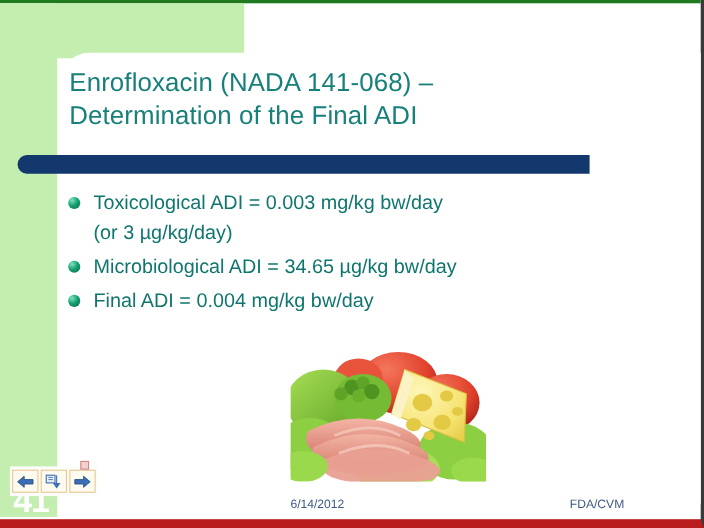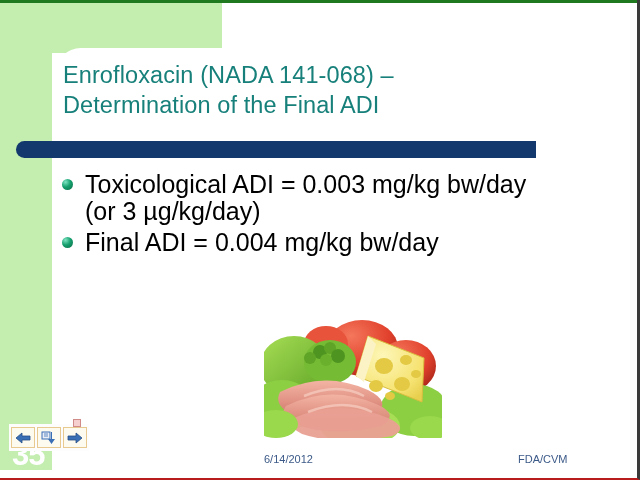--- a/index.html
+++ b/index.html
@@ -12,21 +12,21 @@
   }
 
   #slide {
     position: relative;
     width: 640px;
     height: 480px;
     overflow: hidden;
     background: #ffffff;
     box-sizing: border-box;
     border-right: 3px solid #3a3a3a;
-    border-bottom: 2px solid #b91c1c;
+    border-bottom: 8px solid #b91c1c;
   }
 
   
   .top-rule {
     position: absolute;
     left: 0; top: 0;
     width: 640px;
     height: 3px;
     background: #1f7a1f;
   }
@@ -99,22 +99,22 @@
   .bullet-glyph {
     flex: 0 0 auto;
     width: 11px;
     height: 11px;
     margin-top: 8px;
     margin-right: 12px;
     border-radius: 50%;
     background: radial-gradient(circle at 32% 28%, #7fe3c2 0%, #16a06f 45%, #0b6b46 100%);
   }
   .bullet-text {
-    color: #000000;
-    font-size: 25px;
+    color: #0f766e;
+    font-size: 18px;
     line-height: 27px;
     white-space: pre-line;
   }
 
   
   .photo {
     position: absolute;
     left: 264px;
     top: 314px;
     width: 178px;
@@ -200,20 +200,24 @@
   <div class="slide-title">Enrofloxacin (NADA 141-068) –
 Determination of the Final ADI</div>
 
   <div class="divider-bar"></div>
 
   <div class="bullets">
     <div class="bullet-row">
       <span class="bullet-glyph"></span>
       <span class="bullet-text">Toxicological ADI = 0.003 mg/kg bw/day
 (or 3 µg/kg/day)</span>
+    </div>
+    <div class="bullet-row">
+      <span class="bullet-glyph"></span>
+      <span class="bullet-text">Microbiological ADI = 34.65 µg/kg bw/day</span>
     </div>
     <div class="bullet-row">
       <span class="bullet-glyph"></span>
       <span class="bullet-text">Final ADI = 0.004 mg/kg bw/day</span>
     </div>
   </div>
 
   <div class="photo">
     <svg width="178" height="124" viewBox="0 0 178 124" xmlns="http://www.w3.org/2000/svg">
       <defs>
@@ -268,21 +272,21 @@
       <path d="M22 92 Q66 70 112 90 Q136 100 118 112 Q66 124 30 110 Q14 102 22 92 Z" fill="url(#hamG)" opacity="0.97"></path>
       <path d="M30 104 Q76 84 124 104 Q146 114 128 122 Q74 132 38 120 Q22 112 30 104 Z" fill="#e9a093" opacity="0.95"></path>
       <path d="M40 82 Q74 68 100 82" stroke="#f6cfc3" stroke-width="2.5" fill="none" opacity="0.7"></path>
       <path d="M44 98 Q80 84 108 98" stroke="#f6cfc3" stroke-width="2.5" fill="none" opacity="0.7"></path>
 
       <ellipse cx="12" cy="110" rx="22" ry="14" fill="#9ad84c"></ellipse>
       <ellipse cx="166" cy="114" rx="20" ry="12" fill="#9ad84c"></ellipse>
     </svg>
   </div>
 
-  <div class="page-number">35</div>
+  <div class="page-number">41</div>
 
   <div class="footer-date">6/14/2012</div>
   <div class="footer-org">FDA/CVM</div>
 
   <div class="nav-toolbar">
     <div class="nav-btn">
       <svg width="16" height="12" viewBox="0 0 16 12">
         <path d="M7 1 L7 4 L15 4 L15 8 L7 8 L7 11 L1 6 Z" fill="#3a6fb5" stroke="#274f86" stroke-width="0.8"></path>
       </svg>
     </div>

